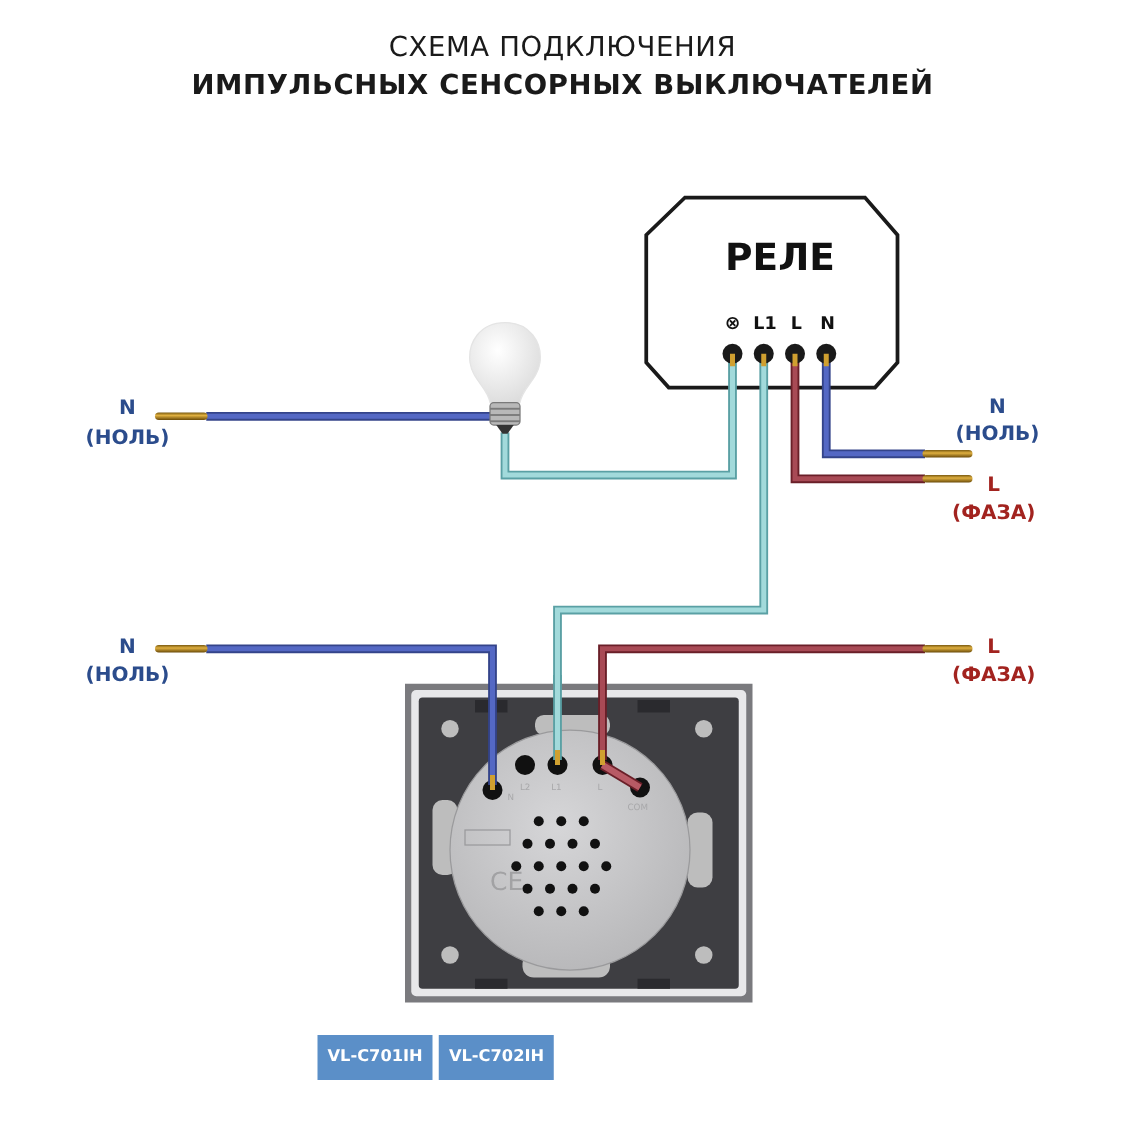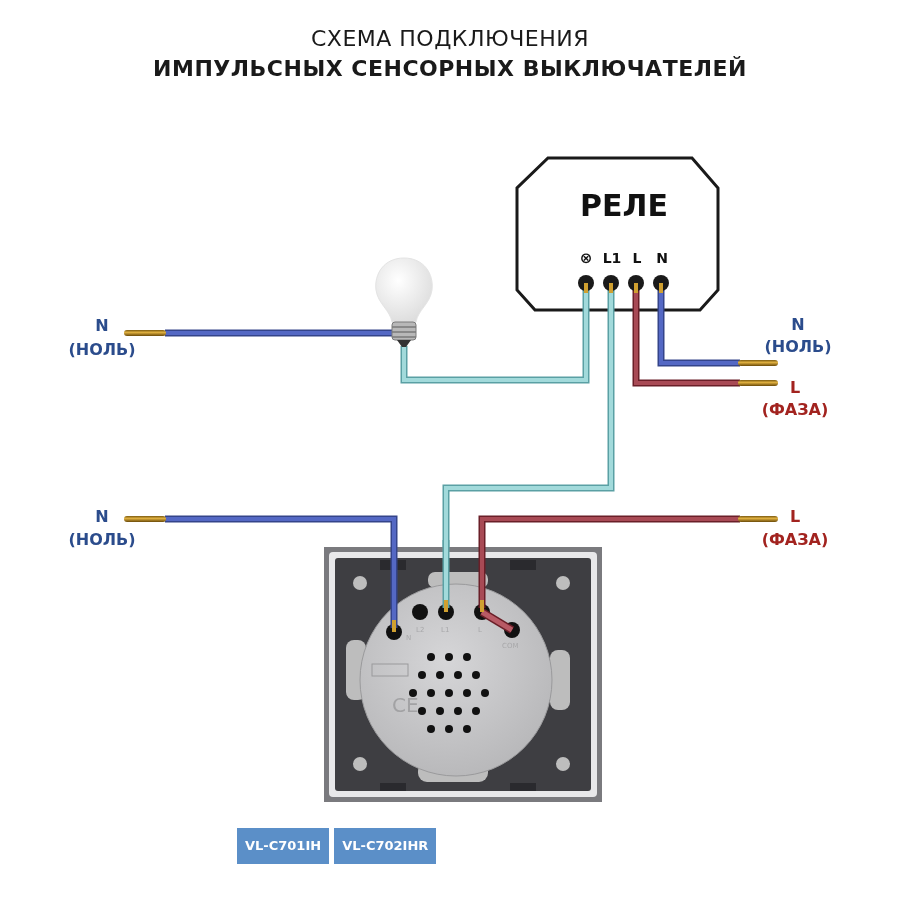--- a/index.html
+++ b/index.html
@@ -4,21 +4,21 @@
 <style>
   html, body { margin: 0; padding: 0; background: #ffffff; }
   body { width: 900px; height: 900px; position: relative; overflow: hidden; font-family: "DejaVu Sans", sans-serif; }
   .title { position: absolute; left: 0; width: 900px; text-align: center; color: #1a1a1a; font-family: "DejaVu Sans", sans-serif; font-size: 22px; letter-spacing: 0.5px; }
   .title.l1 { top: 26px; }
   .title.l2 { top: 56px; font-weight: bold; }
   svg { position: absolute; left: 0; top: 0; }
   .lbl { font-family: "DejaVu Sans", sans-serif; font-weight: bold; font-size: 16px; }
   .lbl-blue { fill: #2b4c8c; }
   .lbl-red { fill: #a2231f; }
-  .model-tags { position: absolute; top: 828px; left: 237px; display: flex; gap: 5px; }
+  .model-tags { position: absolute; top: 828px; left: 254px; display: flex; gap: 5px; }
   .model-tag { background: #5b8fc8; color: #ffffff; font-family: "DejaVu Sans", sans-serif; font-weight: bold; font-size: 13px; height: 36px; line-height: 36px; padding: 0 8px; white-space: nowrap; }
 </style>
 </head>
 <body>
 
 <div class="title l1">СХЕМА ПОДКЛЮЧЕНИЯ</div>
 <div class="title l2">ИМПУЛЬСНЫХ СЕНСОРНЫХ ВЫКЛЮЧАТЕЛЕЙ</div>
 
 <svg width="900" height="900" viewBox="0 0 900 900">
   <defs>
@@ -182,14 +182,14 @@
 
   <text class="lbl lbl-blue" x="102" y="522" text-anchor="middle">N</text>
   <text class="lbl lbl-blue" x="102" y="545" text-anchor="middle">(НОЛЬ)</text>
 
   <text class="lbl lbl-red" x="795" y="522" text-anchor="middle">L</text>
   <text class="lbl lbl-red" x="795" y="545" text-anchor="middle">(ФАЗА)</text>
 </svg>
 
 <div class="model-tags">
   <div class="model-tag">VL-C701IH</div>
-  <div class="model-tag">VL-C702IHR</div>
+  <div class="model-tag">VL-C702IH</div>
 </div>
 
 </body></html>

